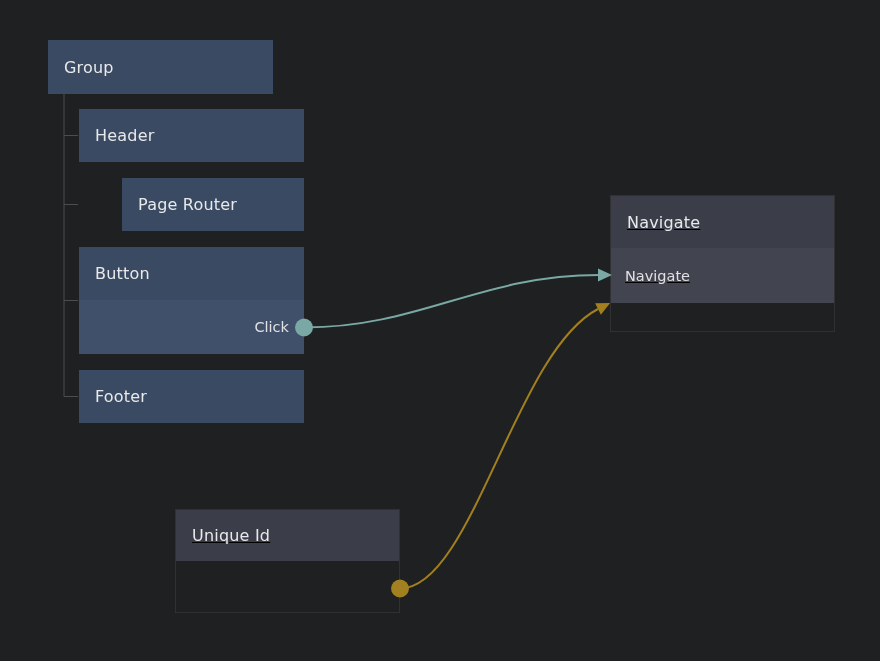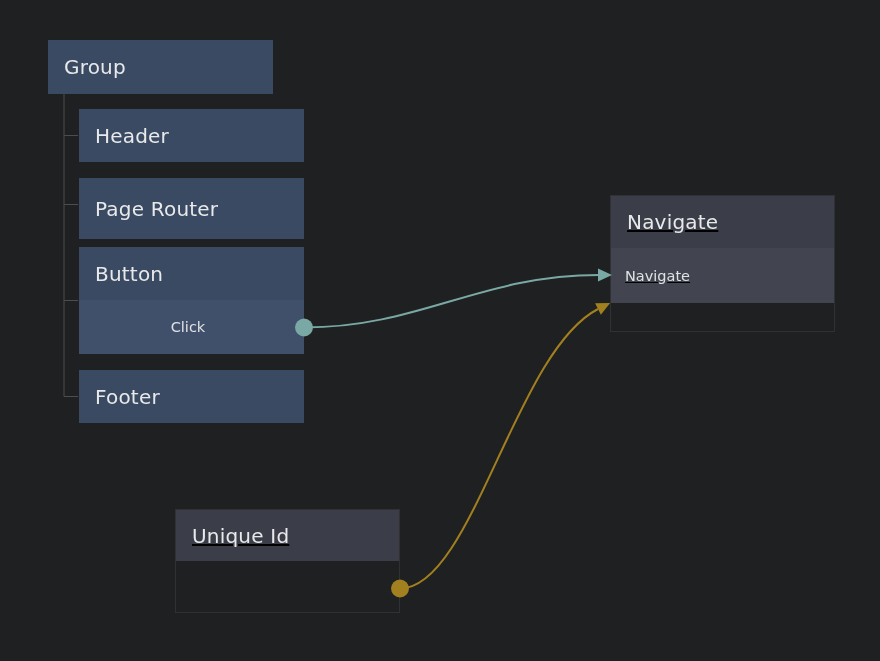--- a/index.html
+++ b/index.html
@@ -23,45 +23,45 @@
   svg.overlay .hit { pointer-events: auto; }
   .node {
     position: absolute;
     box-sizing: border-box;
     z-index: 2;
     cursor: default;
   }
   .node .title-row {
     display: flex; align-items: center;
     padding: 0 16px;
-    font-size: 20px;
+    font-size: 16px;
     color: #e8e9ea;
     letter-spacing: 0.2px;
   }
   .node.blue .title-row { background: #3b4a63; }
   .node.blue .body     { background: #40506b; }
   .node.gray { border: 1px solid rgba(255,255,255,0.08); text-decoration: underline; }
   .node.gray .title-row { background: #3b3e49; }
   .node.gray .body     { background: #424550; }
   .body { position: relative; }
   .port-row {
     display: flex; align-items: center;
     font-size: 14.5px;
     color: #dfe1e2;
   }
-  .out-row { justify-content: center; padding-right: 15px; padding-left: 8px; }
+  .out-row { justify-content: flex-end; padding-right: 15px; padding-left: 8px; }
   .in-row  { justify-content: flex-start; padding-left: 14px; height: 29px; }
 
   
   #node-group       { left: 48px;  top: 40px;  width: 225px; height: 54px; }
   #node-group .title-row { height: 54px; }
   #node-header      { left: 79px;  top: 109px; width: 225px; height: 53px; }
   #node-header .title-row { height: 53px; }
   #node-page-router { left: 79px;  top: 178px; width: 225px; height: 53px; }
-  #node-page-router .title-row { height: 61px; }
+  #node-page-router .title-row { height: 53px; margin-left: 43px; }
   #node-button      { left: 79px;  top: 247px; width: 225px; height: 107px; }
   #node-button .title-row { height: 53px; }
   #node-button .body { height: 54px; }
   #node-button .out-row { height: 54px; }
   #node-footer      { left: 79px;  top: 370px; width: 225px; height: 53px; border-radius: 17px; }
   #node-footer .title-row { height: 53px; }
   #node-navigate    { left: 610px; top: 195px; width: 225px; height: 137px; }
   #node-navigate .title-row { height: 52px; }
   #node-navigate .body { padding: 13px 0; }
   #node-unique-id   { left: 175px; top: 509px; width: 225px; height: 104px; }

